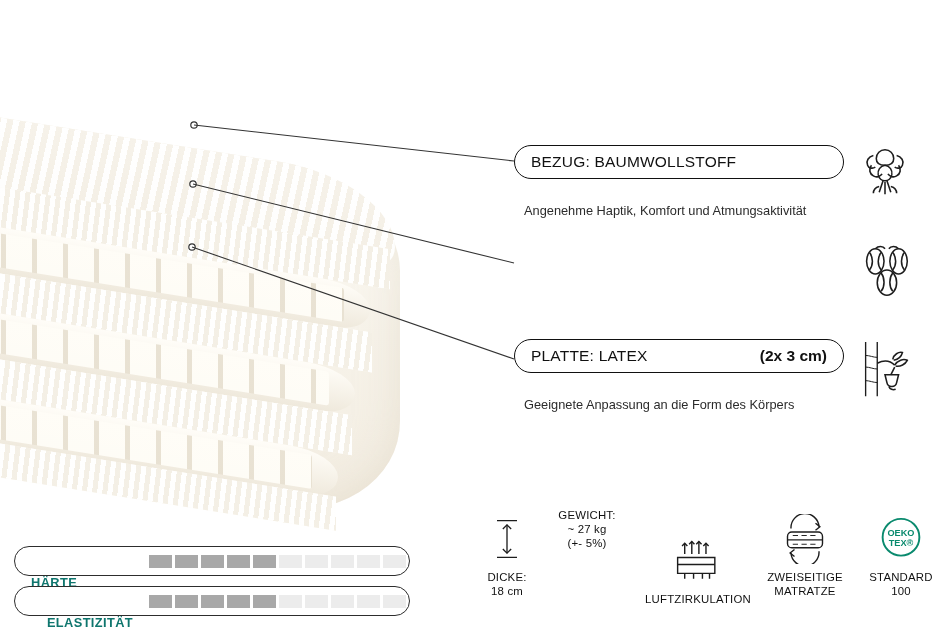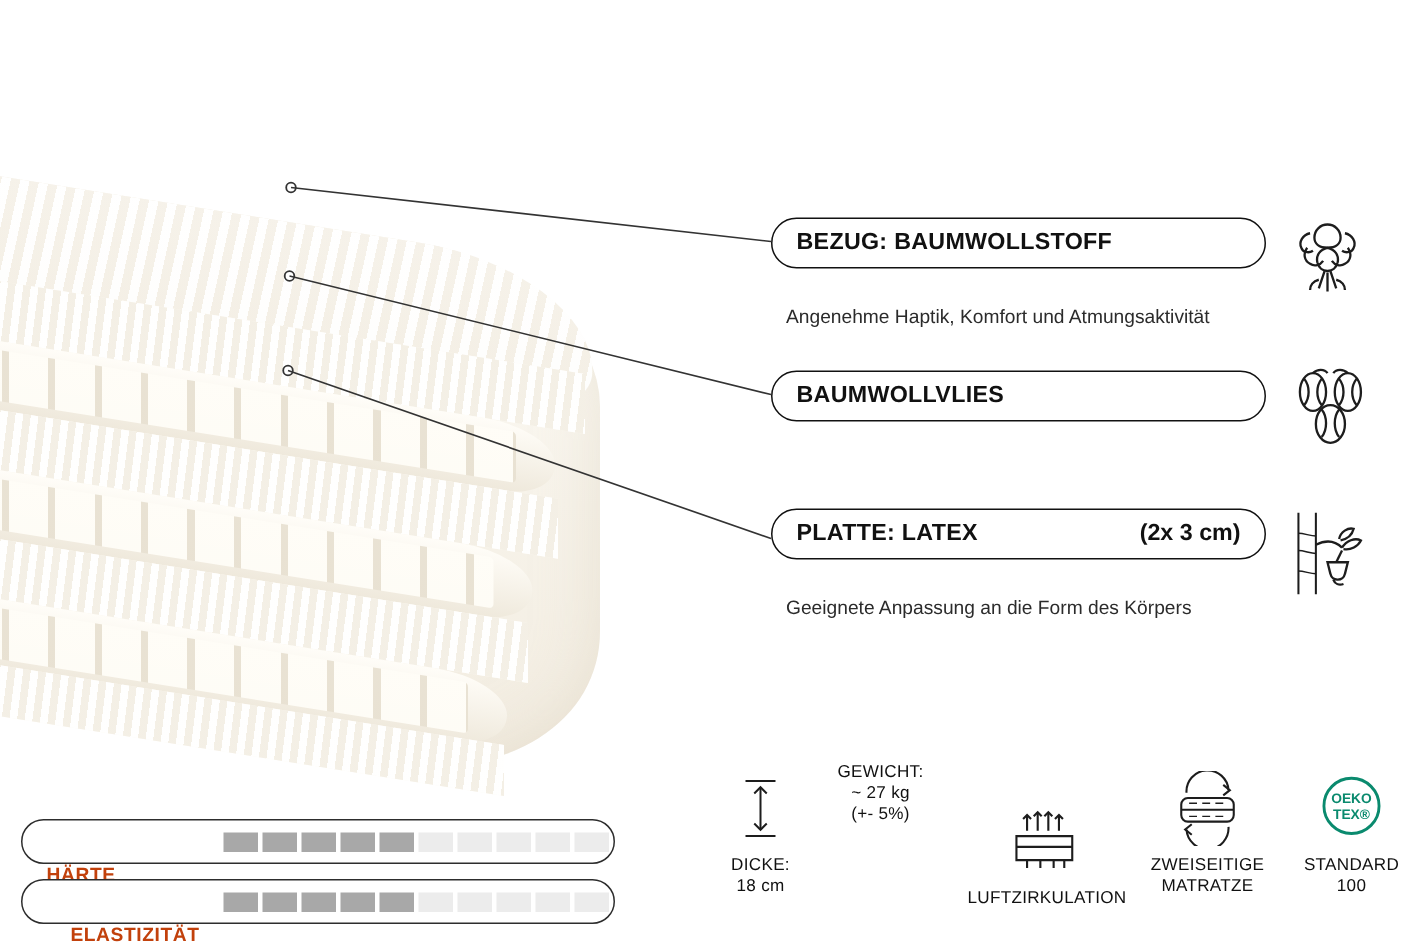--- a/index.html
+++ b/index.html
@@ -109,21 +109,21 @@
     height: 34px;
     display: flex;
     align-items: center;
     justify-content: space-between;
     padding: 0 16px;
     box-sizing: border-box;
     background: #fff;
   }
   .callout-title {
     font-size: 15.5px;
-    font-weight: bold;
+    font-weight: normal;
     letter-spacing: 0.2px;
     color: #111;
   }
   .callout-suffix {
     font-size: 15.5px;
     font-weight: bold;
     color: #111;
     text-align: right;
   }
   .callout-sub {
@@ -150,21 +150,21 @@
     box-sizing: border-box;
     display: flex;
     align-items: center;
     padding-left: 16px;
     background: #fff;
   }
   .bar-label {
     font-size: 12.8px;
     font-weight: bold;
     letter-spacing: 0.4px;
-    color: #c2410c;
+    color: #0f766e;
     width: 118px;
     margin-top: 42px;
   }
   .bar-seg-wrap {
     display: flex;
     gap: 3px;
   }
   .bar-seg {
     width: 23px;
     height: 13px;
@@ -240,24 +240,20 @@
       <path d="M18 26c-3 4-2 9 2 11 3 2 7 1 9-2"></path>
       <path d="M46 26c3 4 2 9-2 11-3 2-7 1-9-2"></path>
       <path d="M32 26c-5 1-8 5-7 10 1 4 4 6 7 6s6-2 7-6c1-5-2-9-7-10z"></path>
       <path d="M30 42l-4 12M34 42l4 12M32 43v13"></path>
       <path d="M26 48c-4 1-6 4-6 7M38 48c4 1 6 4 6 7"></path>
     </g>
   </svg>
 </div>
 
 <div class="callout" style="top:247px;">
-  <div class="callout-pill">
-    <span class="callout-title">BAUMWOLLVLIES</span>
-    <span class="callout-suffix"></span>
-  </div>
 </div>
 <div class="callout-icon" style="top:240px;">
   <svg viewBox="0 0 64 64" width="62" height="62">
     <g fill="none" stroke="#1d1d1d" stroke-width="1.6">
       <ellipse cx="22" cy="22" rx="9" ry="13"></ellipse>
       <path d="M16 13c4 5 4 13 0 18M28 13c-4 5-4 13 0 18"></path>
       <ellipse cx="46" cy="22" rx="9" ry="13"></ellipse>
       <path d="M40 13c4 5 4 13 0 18M52 13c-4 5-4 13 0 18"></path>
       <ellipse cx="34" cy="44" rx="10" ry="13"></ellipse>
       <path d="M28 34c4 5 4 14 0 19M40 34c-4 5-4 14 0 19"></path>

